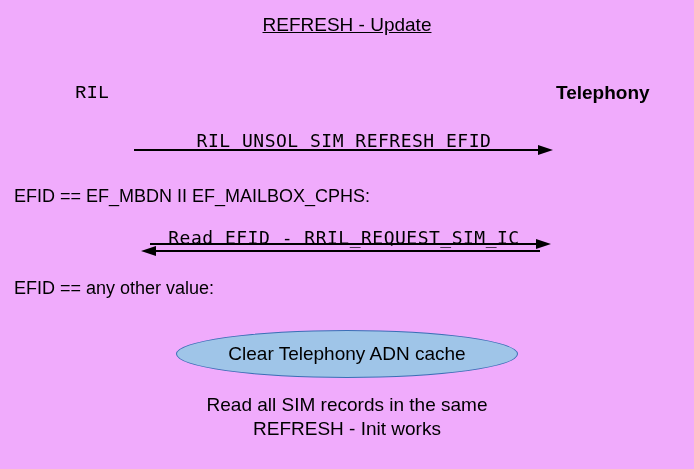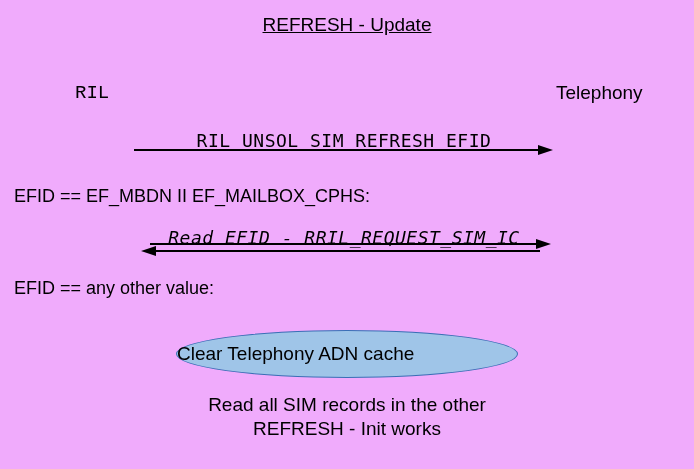--- a/index.html
+++ b/index.html
@@ -19,33 +19,33 @@
     width: 100%;
     text-align: center;
     font-size: 19px;
     text-decoration: underline;
   }
   .actor {
     position: absolute;
     font-size: 19px;
   }
   .actor-ril { left: 75px; top: 82px; font-family: Liberation Mono, monospace; }
-  .actor-telephony { left: 556px; top: 82px; }
+  .actor-telephony { left: 556px; top: 82px; font-weight: bold; }
   .msg-label {
     position: absolute;
     left: 140px;
     width: 408px;
     text-align: center;
     font-family: "DejaVu Sans Mono", monospace;
     font-size: 18px;
     letter-spacing: 0.5px;
     white-space: nowrap;
   }
   .msg-label-1 { top: 130px; }
-  .msg-label-2 { top: 227px; font-style: italic; }
+  .msg-label-2 { top: 227px; }
   .arrow-svg { position: absolute; }
   .arrow-1 { left: 134px; top: 143px; }
   .arrow-2 { left: 140px; top: 239px; }
   .condition {
     position: absolute;
     left: 14px;
     font-size: 18px;
   }
   .condition-1 { top: 186px; }
   .condition-2 { top: 278px; }
@@ -53,20 +53,21 @@
     position: absolute;
     left: 176px;
     top: 330px;
     width: 340px;
     height: 46px;
     background: #9FC5E8;
     border: 1px solid #3B6FB6;
     border-radius: 50%;
     display: flex;
     align-items: center;
+    justify-content: center;
     font-size: 19px;
   }
   .note {
     position: absolute;
     top: 393px;
     left: 0;
     width: 100%;
     text-align: center;
     font-size: 19px;
     line-height: 24px;
@@ -103,17 +104,17 @@
     <polygon class="fill" points="16,7 1,12 16,17"></polygon>
   </svg>
 
   <div class="condition condition-2">EFID == any other value:</div>
 
   <div class="cache-ellipse">
     <span>Clear Telephony ADN cache</span>
   </div>
 
   <div class="note">
-    <div>Read all SIM records in the other</div>
+    <div>Read all SIM records in the same</div>
     <div>REFRESH - Init works</div>
   </div>
 
 </div>
 
 </body></html>

